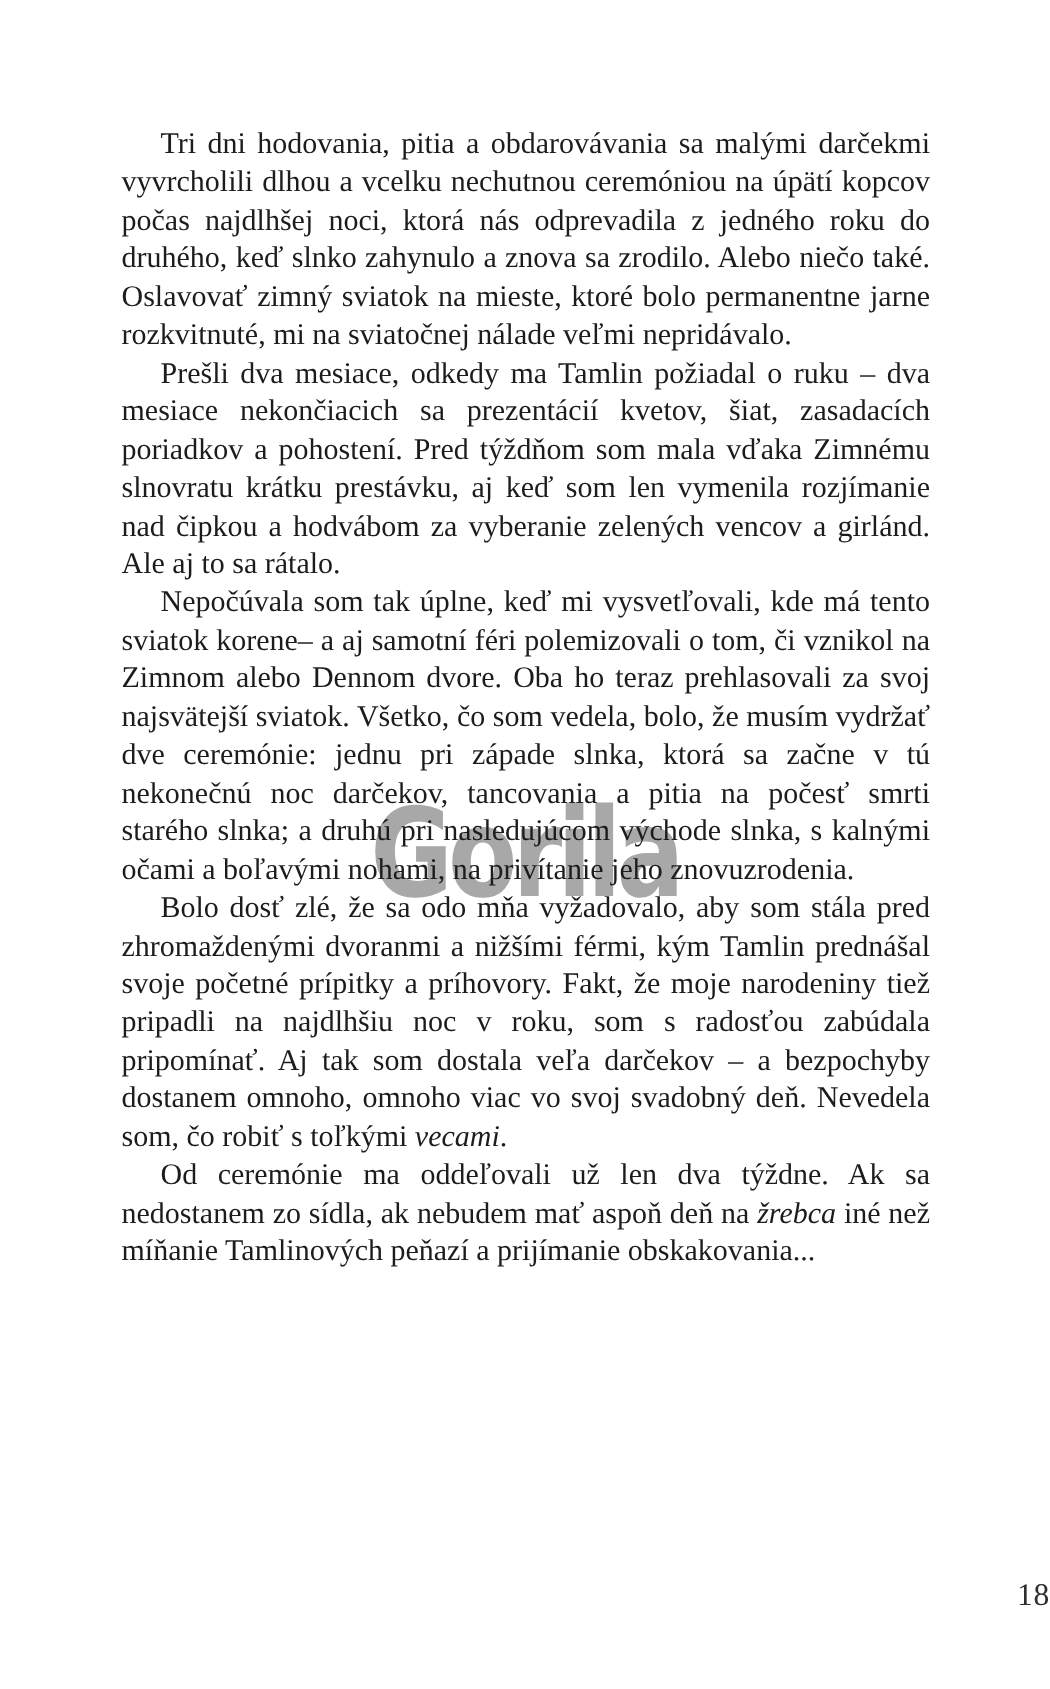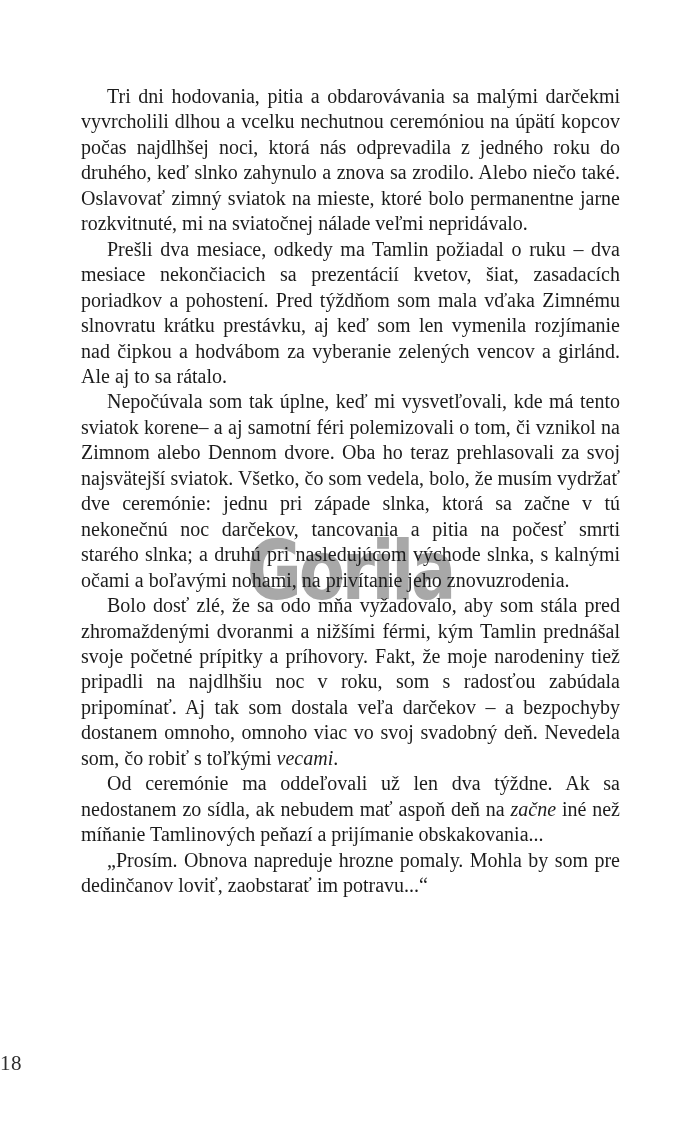--- a/index.html
+++ b/index.html
@@ -50,36 +50,35 @@
     text-indent: 26px;
   }
   .text-block em {
     margin-top: 30px;
   }
   .page-number {
     position: absolute;
     top: 1051px;
     left: 0;
     width: 100%;
-    text-align: left;
+    text-align: right;
     z-index: 1;
     color: #2e2e2e;
     font-size: 21px;
     letter-spacing: 0.5px;
   }
 </style>
 </head>
 <body>
 
 <div class="page">
   <div class="watermark">Gorila</div>
 
   <div class="text-block">
       <p><span>Tri dni hodovania, pitia a obdarovávania sa malými darčekmi vyvrcholili dlhou a vcelku nechutnou ceremóniou na úpätí kopcov počas najdlhšej noci, ktorá nás odprevadila z jedného roku do druhého, keď slnko zahynulo a znova sa zrodilo. Alebo niečo také. Oslavovať zimný sviatok na mieste, ktoré bolo permanentne jarne rozkvitnuté, mi na sviatočnej nálade veľmi nepridávalo.</span></p>
       <p><span>Prešli dva mesiace, odkedy ma Tamlin požiadal o ruku – dva mesiace nekončiacich sa prezentácií kvetov, šiat, zasadacích poriadkov a pohostení. Pred týždňom som mala vďaka Zimnému slnovratu krátku prestávku, aj keď som len vymenila rozjímanie nad čipkou a hodvábom za vyberanie zelených vencov a girlánd. Ale aj to sa rátalo.</span></p>
       <p><span>Nepočúvala som tak úplne, keď mi vysvetľovali, kde má tento sviatok korene– a aj samotní féri polemizovali o tom, či vznikol na Zimnom alebo Dennom dvore. Oba ho teraz prehlasovali za svoj najsvätejší sviatok. Všetko, čo som vedela, bolo, že musím vydržať dve ceremónie: jednu pri západe slnka, ktorá sa začne v tú nekonečnú noc darčekov, tancovania a pitia na počesť smrti starého slnka; a druhú pri nasledujúcom východe slnka, s kalnými očami a boľavými nohami, na privítanie jeho znovuzrodenia.</span></p>
       <p><span>Bolo dosť zlé, že sa odo mňa vyžadovalo, aby som stála pred zhromaždenými dvoranmi a nižšími férmi, kým Tamlin prednášal svoje početné prípitky a príhovory. Fakt, že moje narodeniny tiež pripadli na najdlhšiu noc v roku, som s radosťou zabúdala pripomínať. Aj tak som dostala veľa darčekov – a bezpochyby dostanem omnoho, omnoho viac vo svoj svadobný deň. Nevedela som, čo robiť s toľkými </span><em>vecami</em><span>.</span></p>
-      <p><span>Od ceremónie ma oddeľovali už len dva týždne. Ak sa nedostanem zo sídla, ak nebudem mať aspoň deň na </span><em>začne</em><span> iné než míňanie Tamlinových peňazí a prijímanie obskakovania...</span></p>
-      <p><span>„Prosím. Obnova napreduje hrozne pomaly. Mohla by som pre dedinčanov loviť, zaobstarať im potravu...“</span></p>
+      <p><span>Od ceremónie ma oddeľovali už len dva týždne. Ak sa nedostanem zo sídla, ak nebudem mať aspoň deň na </span><em>žrebca</em><span> iné než míňanie Tamlinových peňazí a prijímanie obskakovania...</span></p>
     </div>
 
   <div class="page-number">18</div>
 </div>
 
 </body></html>

